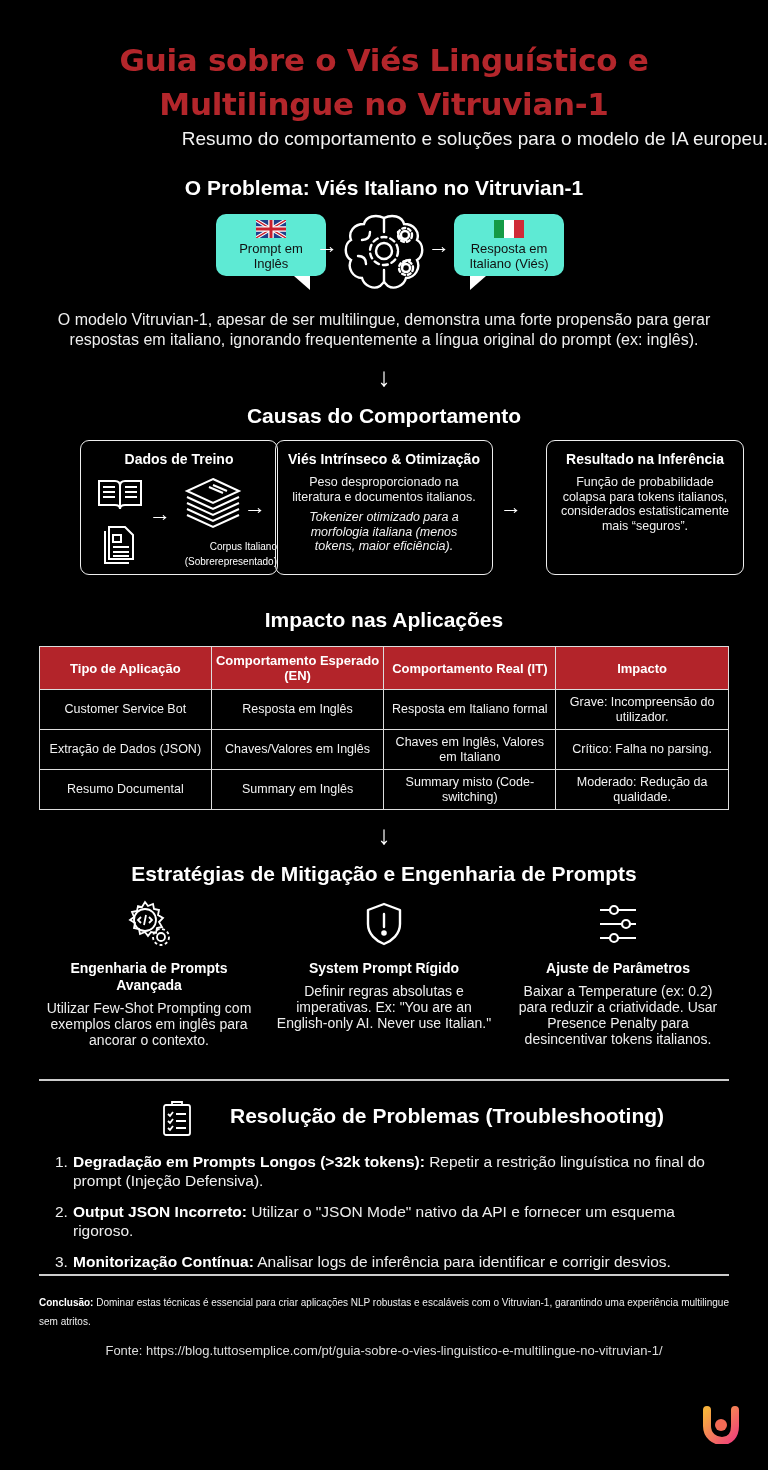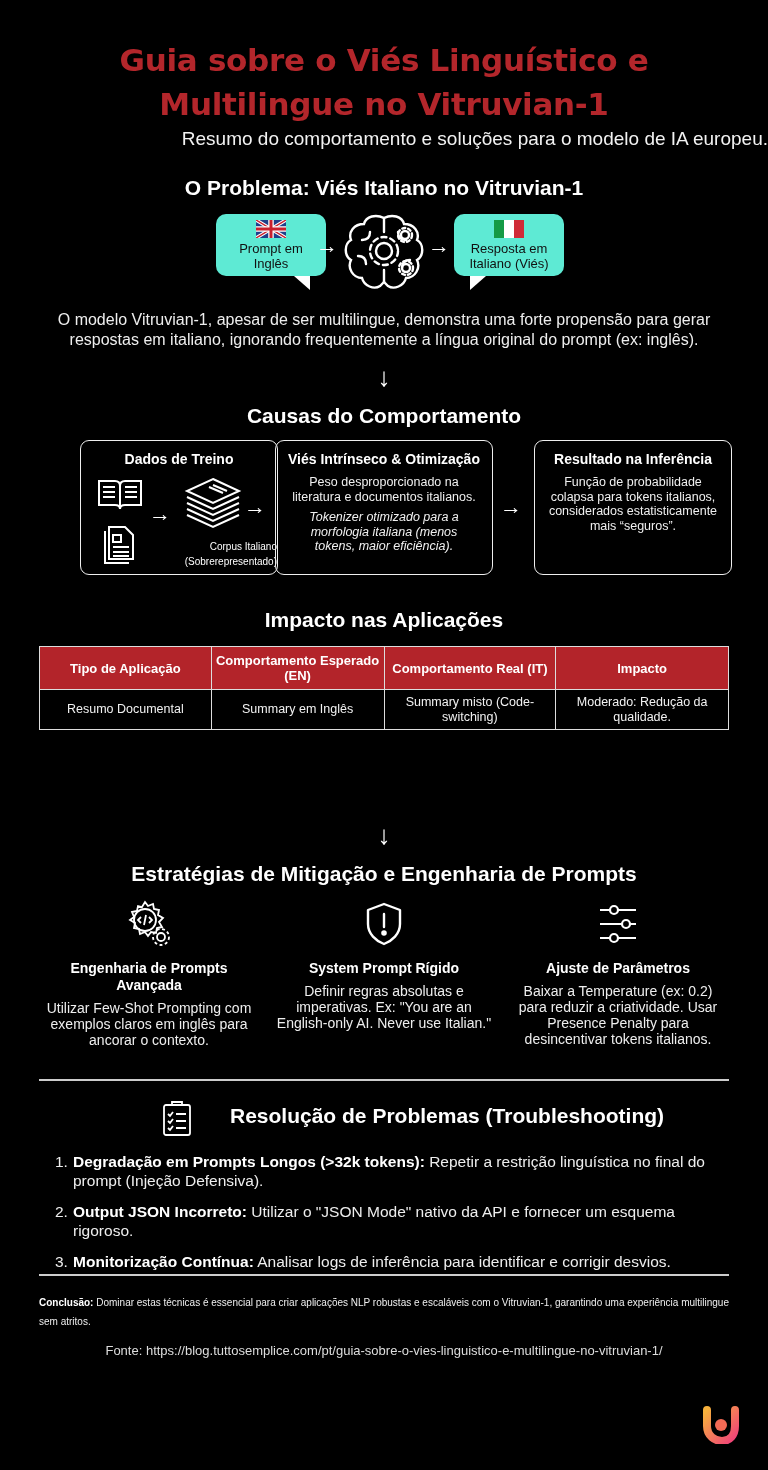--- a/index.html
+++ b/index.html
@@ -116,36 +116,48 @@
 <div class="abs arrow-h" style="left:244px; top:496px;">→</div>
 
 <div class="abs cbox" style="left:275px; width:218px;">
   <h3>Viés Intrínseco &amp; Otimização</h3>
   <p style="padding:0 8px;">Peso desproporcionado na literatura e documentos italianos.</p>
   <p style="padding:0 14px; margin-top:6px;font-style:italic;">Tokenizer otimizado para a morfologia italiana (menos tokens, maior eficiência).</p>
 </div>
 
 <div class="abs arrow-h" style="left:500px; top:496px;">→</div>
 
-<div class="abs cbox" style="left:534px; width:198px;">
+<div class="abs cbox" style="left:546px; width:198px;">
   <h3>Resultado na Inferência</h3>
   <p style="padding:0 12px;">Função de probabilidade colapsa para tokens italianos, considerados estatisticamente mais “seguros”.</p>
 </div>
 
 <div class="abs h2" style="top:608px;">Impacto nas Aplicações</div>
 <table class="abs impact">
   <thead>
     <tr>
       <th style="width:172px;">Tipo de Aplicação</th>
       <th style="width:173px;">Comportamento Esperado (EN)</th>
       <th style="width:172px;">Comportamento Real (IT)</th>
       <th style="width:173px;">Impacto</th>
     </tr>
   </thead>
   <tbody>
+    <tr>
+      <td>Customer Service Bot</td>
+      <td>Resposta em Inglês</td>
+      <td>Resposta em Italiano formal</td>
+      <td>Grave: Incompreensão do utilizador.</td>
+    </tr>
+    <tr>
+      <td>Extração de Dados (JSON)</td>
+      <td>Chaves/Valores em Inglês</td>
+      <td>Chaves em Inglês, Valores em Italiano</td>
+      <td>Crítico: Falha no parsing.</td>
+    </tr>
     <tr>
       <td>Resumo Documental</td>
       <td>Summary em Inglês</td>
       <td>Summary misto (Code-switching)</td>
       <td>Moderado: Redução da qualidade.</td>
     </tr>
   </tbody>
 </table>
 
 <div class="abs arrow-v" style="top:822px;">↓</div>

